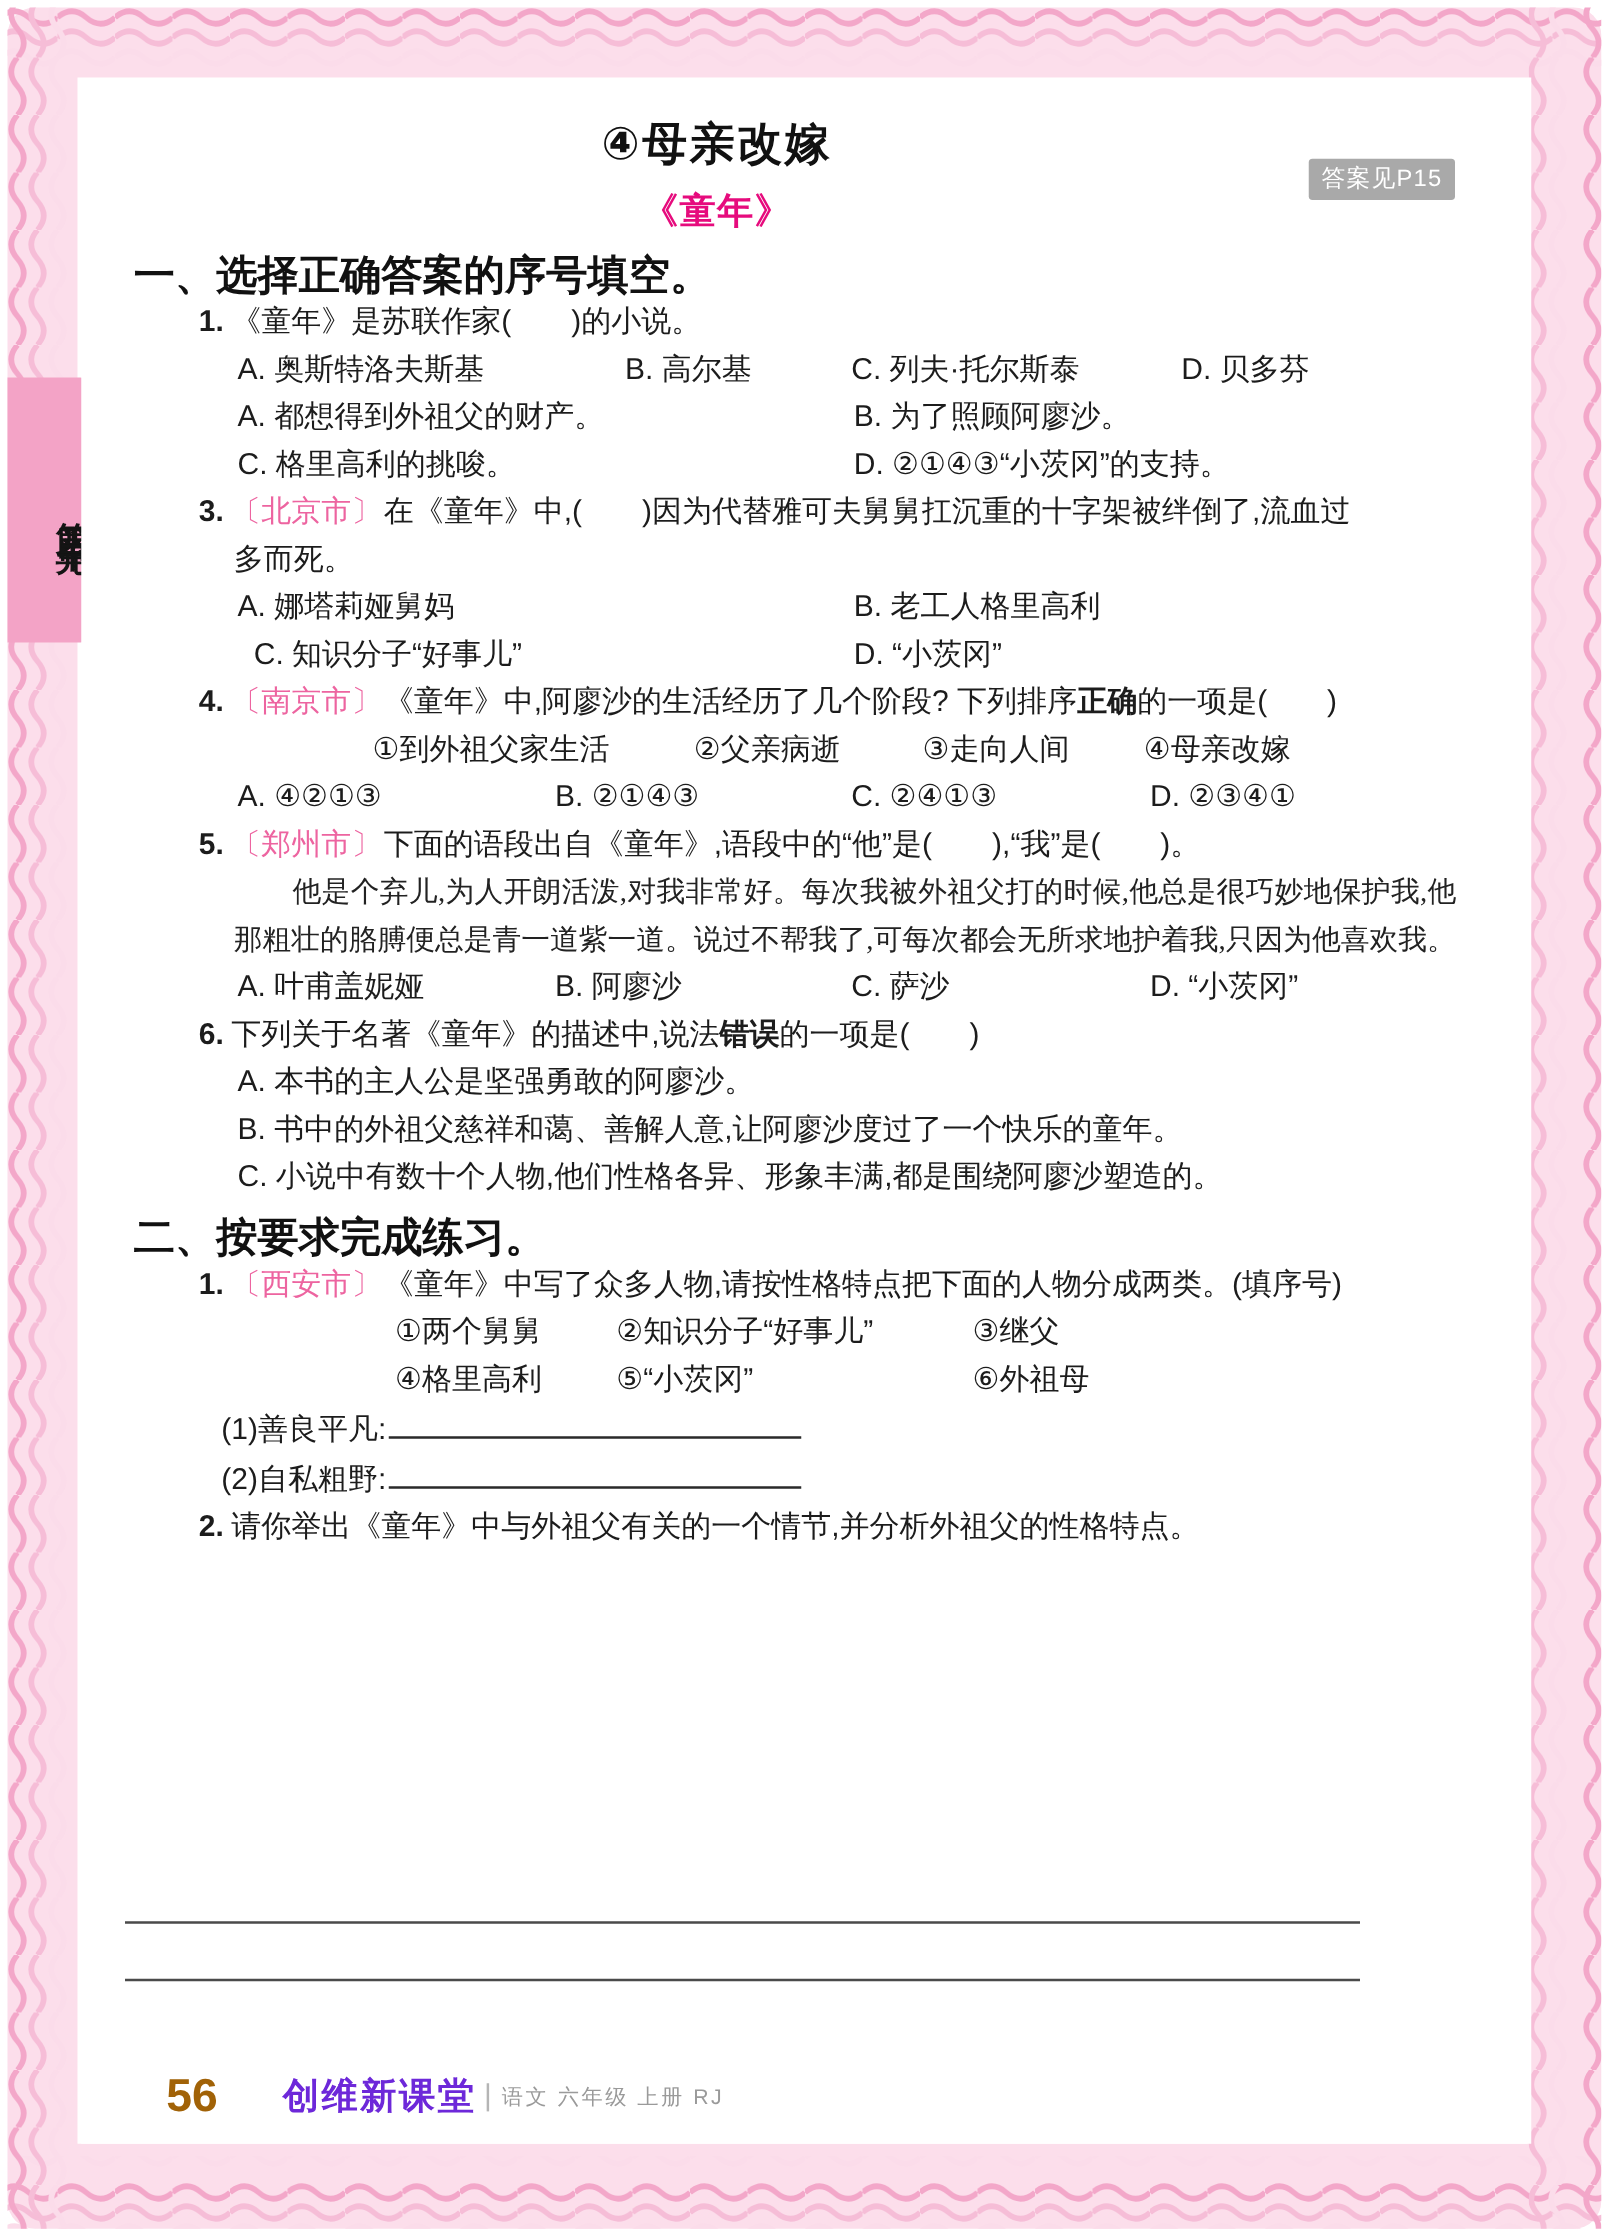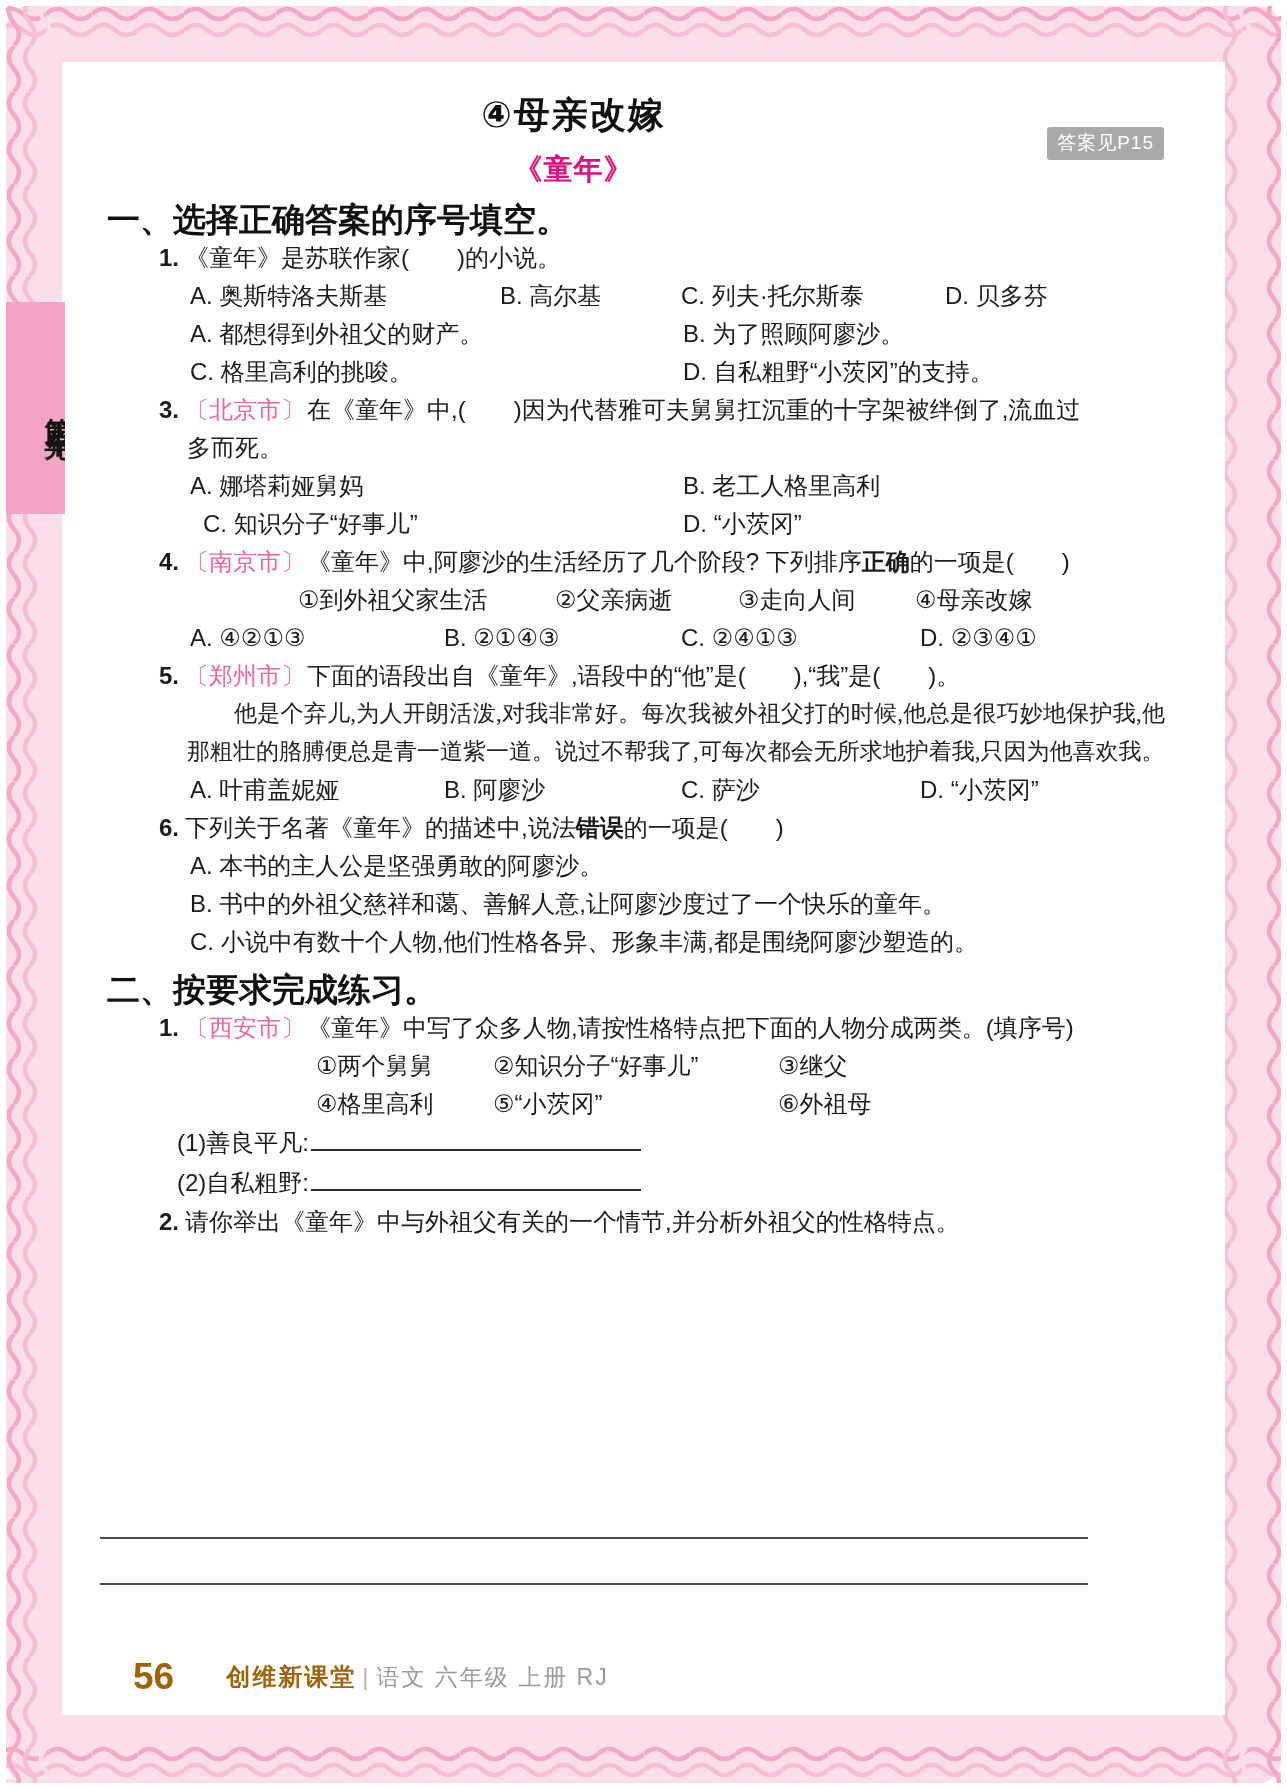--- a/index.html
+++ b/index.html
@@ -51,23 +51,23 @@
   .answer-rule{
     position:absolute;left:100px;width:988px;border-bottom:2px solid #4a4a4a;height:0;
   }
   .rule-1{top:1537px;}
   .rule-2{top:1583px;}
   
   .footer{
     position:absolute;left:85px;top:1656px;z-index:4;display:flex;align-items:center;
   }
   .footer .pnum{font-size:37px;font-weight:bold;color:#a16207;margin-right:52px;margin-left:48px;}
-  .footer .brand{font-size:24px;font-weight:bold;color:#a16207;letter-spacing:2px;}
+  .footer .brand{font-size:29px;font-weight:bold;color:#6d28d9;letter-spacing:2px;}
   .footer .divider{font-size:24px;color:#b5b5b5;margin:0 8px 0 6px;}
-  .footer .meta{font-size:23px;color:#9a9a9a;letter-spacing:2px;}
+  .footer .meta{font-size:17px;color:#9a9a9a;letter-spacing:2px;}
   b.em{font-weight:bold;margin-top:24px;}
 </style>
 </head>
 <body>
 
 <svg class="border-svg" width="1287" height="1789">
   <defs>
     <pattern id="wavH" width="46" height="60" patternUnits="userSpaceOnUse">
       <path d="M0 14 Q11.5 4 23 14 T46 14" stroke="#f3a7c9" stroke-width="4.5" fill="none"></path>
       <path d="M0 30 Q11.5 20 23 30 T46 30" stroke="#f6bdd7" stroke-width="4.5" fill="none"></path>
@@ -110,21 +110,21 @@
     <span style="left:574px">C. 列夫·托尔斯泰</span>
     <span style="left:838px">D. 贝多芬</span>
   </div>
 
   <div class="opt-row">
     <span style="left:83px">A. 都想得到外祖父的财产。</span>
     <span style="left:576px">B. 为了照顾阿廖沙。</span>
   </div>
   <div class="opt-row">
     <span style="left:83px">C. 格里高利的挑唆。</span>
-    <span style="left:576px">D. 自私粗野“小茨冈”的支持。</span>
+    <span style="left:576px">D. ②①④③“小茨冈”的支持。</span>
   </div>
 
   <div class="line q-line"><span class="q-num">3.</span><span class="city-tag">〔北京市〕</span><span>在《童年》中,(　　)因为代替雅可夫舅舅扛沉重的十字架被绊倒了,流血过</span></div>
   <div class="line cont-line">多而死。</div>
   <div class="opt-row">
     <span style="left:83px">A. 娜塔莉娅舅妈</span>
     <span style="left:576px">B. 老工人格里高利</span>
   </div>
   <div class="opt-row">
     <span style="left:96px">C. 知识分子“好事儿”</span>

